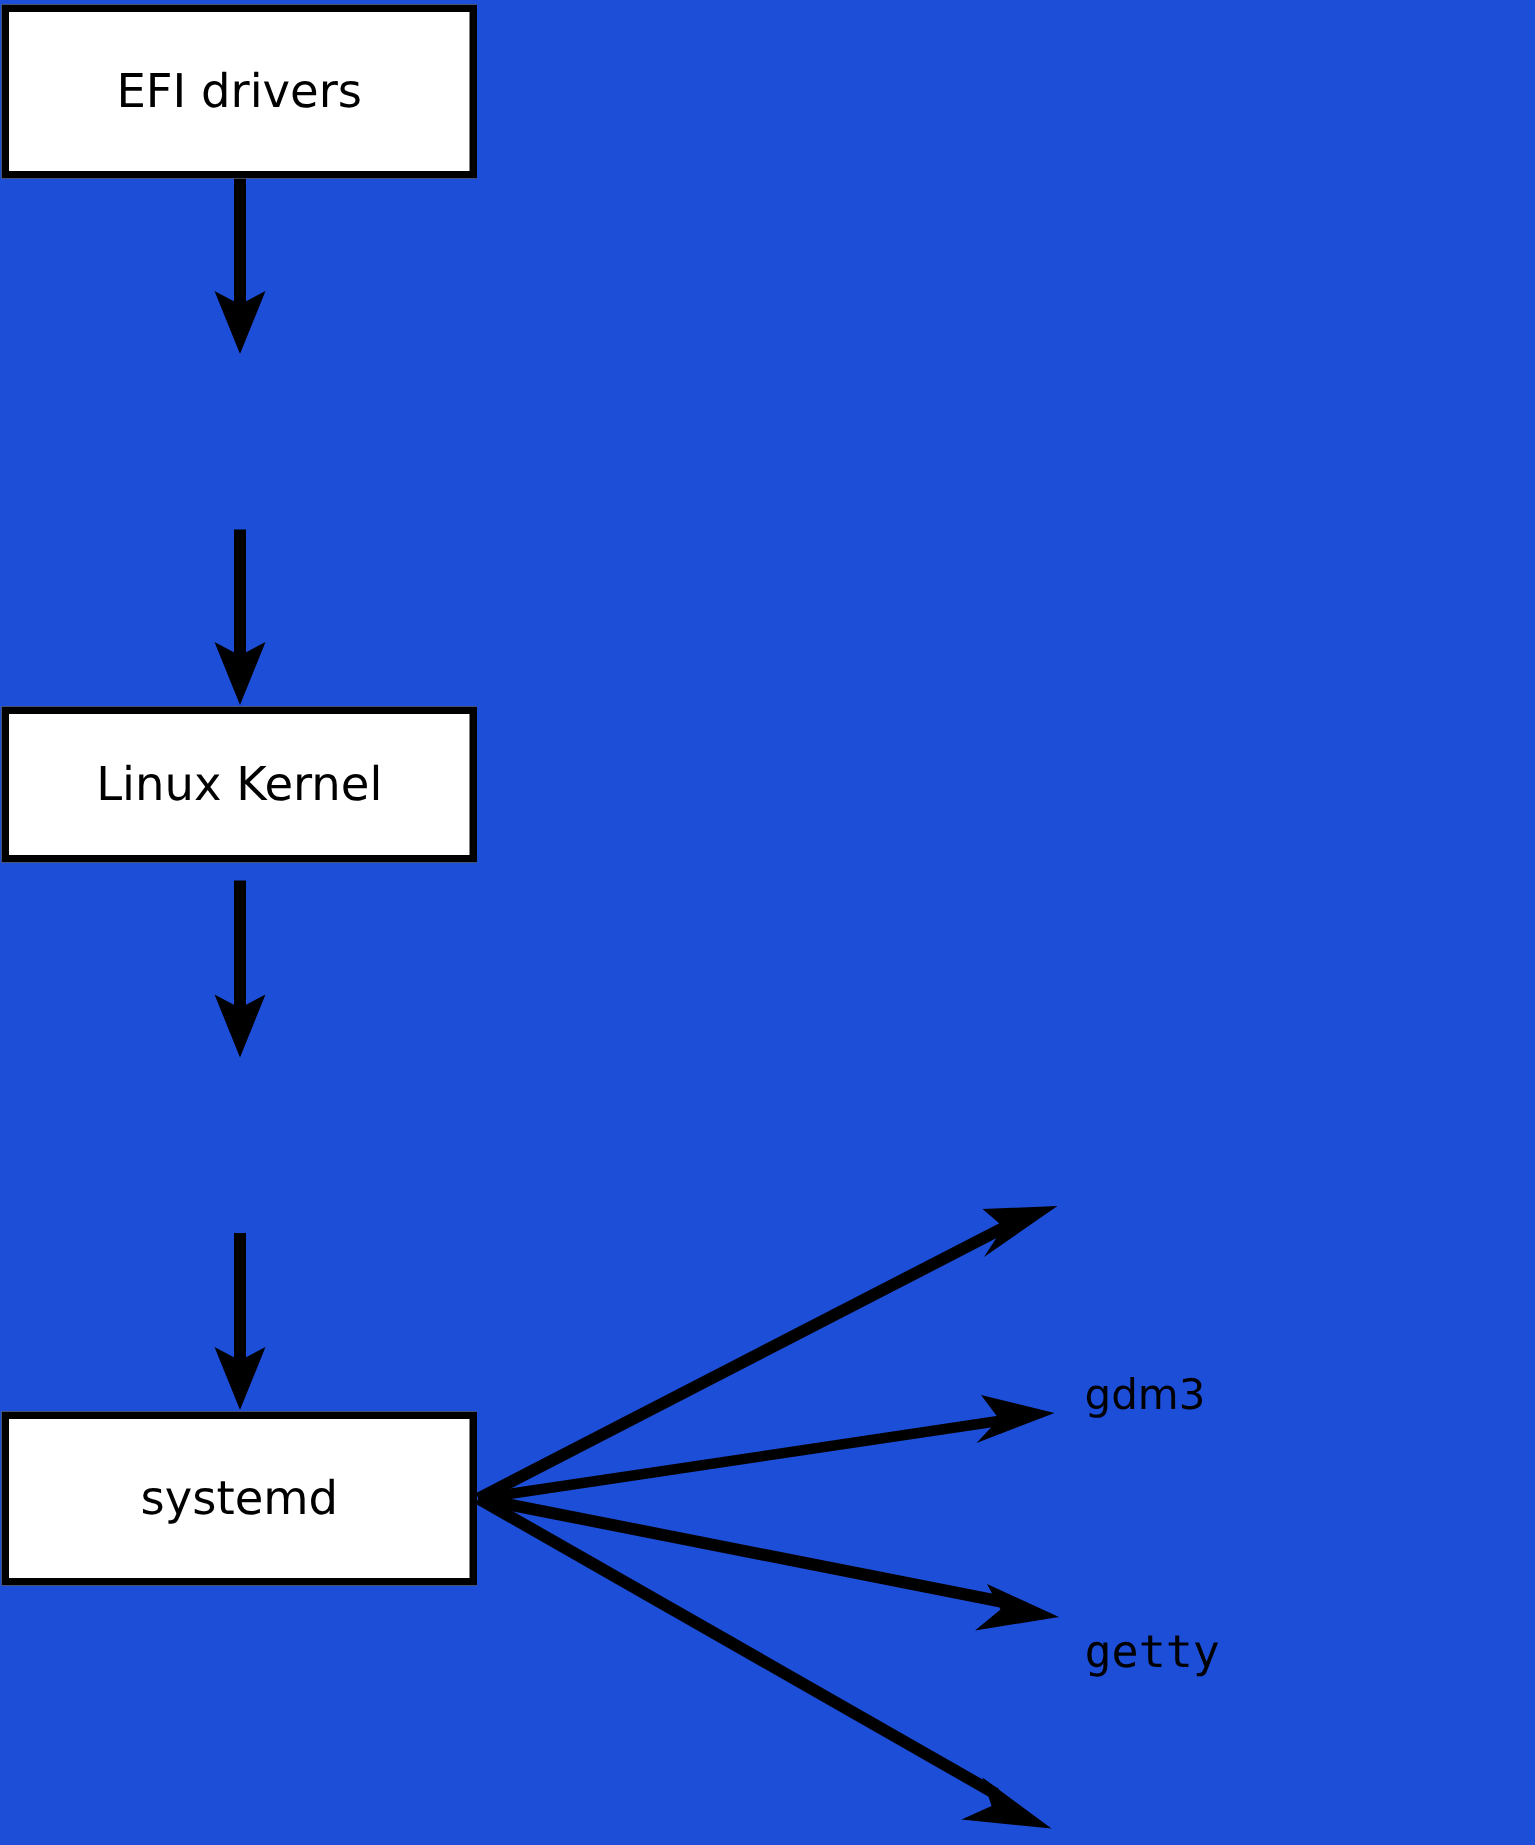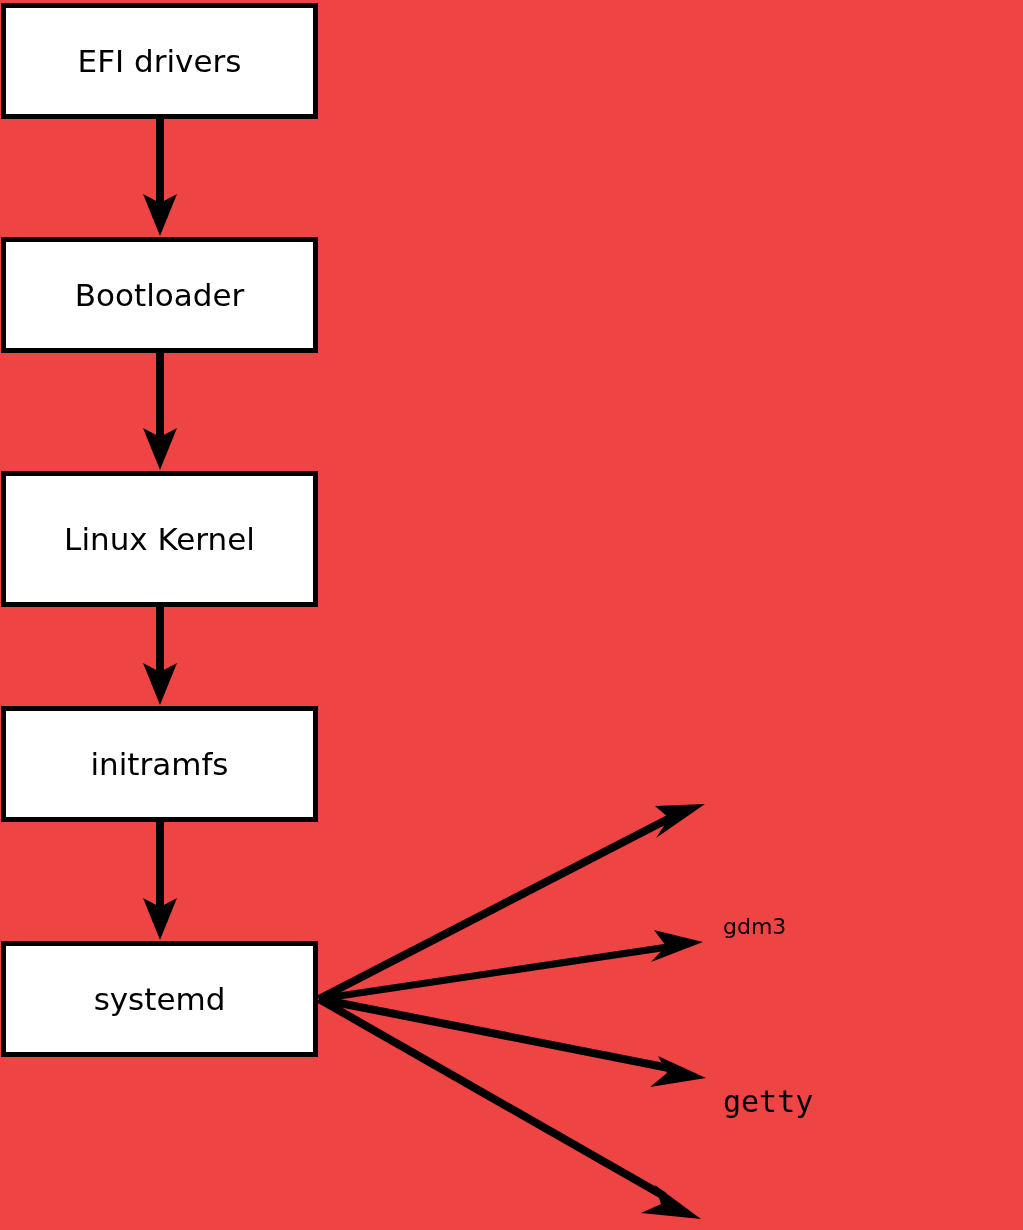--- a/index.html
+++ b/index.html
@@ -4,21 +4,21 @@
 <style>
   html, body {
     margin: 0;
     padding: 0;
     background: #ffffff;
   }
   #canvas {
     position: relative;
     width: 1023px;
     height: 1230px;
-    background: #ef4444;
+    background: #1d4ed8;
     overflow: hidden;
     font-family: "DejaVu Sans", "Liberation Sans", sans-serif;
   }
   #diagram-svg {
     position: absolute;
     left: 0;
     top: 0;
     width: 1023px;
     height: 1230px;
   }
@@ -43,21 +43,21 @@
     color: #000000;
     line-height: 1;
     white-space: nowrap;
   }
   .leaf-label.mono {
     font-family: "DejaVu Sans Mono", "Liberation Mono", monospace;
     font-size: 30px;
   }
   .leaf-label.sans {
     font-family: "DejaVu Sans", "Liberation Sans", sans-serif;
-    font-size: 22px;
+    font-size: 28px;
   }
   .annotation {
     position: absolute;
     font-family: "DejaVu Sans", "Liberation Sans", sans-serif;
     font-size: 29px;
     color: #000000;
     line-height: 1;
     white-space: nowrap;
   }
 </style>
@@ -100,31 +100,25 @@
     <g>
       <line x1="319" y1="999" x2="664" y2="1196" stroke="#000000" stroke-width="8"></line>
       <polygon points="701,1219 655,1185 661,1204 641,1213" fill="#000000"></polygon>
     </g>
   </svg>
 
   <div class="node-box" style="left:1px; top:3px; width:317px; height:116px;">
     <span class="node-label">EFI drivers</span>
   </div>
 
-  <div class="node-box" style="left:1px; top:237px; width:317px; height:116px;">
-    <span class="node-label">Bootloader</span>
-  </div>
 
-  <div class="node-box" style="left:1px; top:471px; width:317px; height:136px;">
+  <div class="node-box" style="left:1px; top:471px; width:317px; height:104px;">
     <span class="node-label">Linux Kernel</span>
   </div>
 
-  <div class="node-box" style="left:1px; top:706px; width:317px; height:116px;">
-    <span class="node-label">initramfs</span>
-  </div>
 
   <div class="node-box" style="left:1px; top:941px; width:317px; height:116px;">
     <span class="node-label">systemd</span>
   </div>
 
 
   <div class="leaf-label sans" style="left:723px; top:916px;">gdm3</div>
 
   <div class="leaf-label mono" style="left:723px; top:1056px;margin-top:31px;">getty</div>
 

